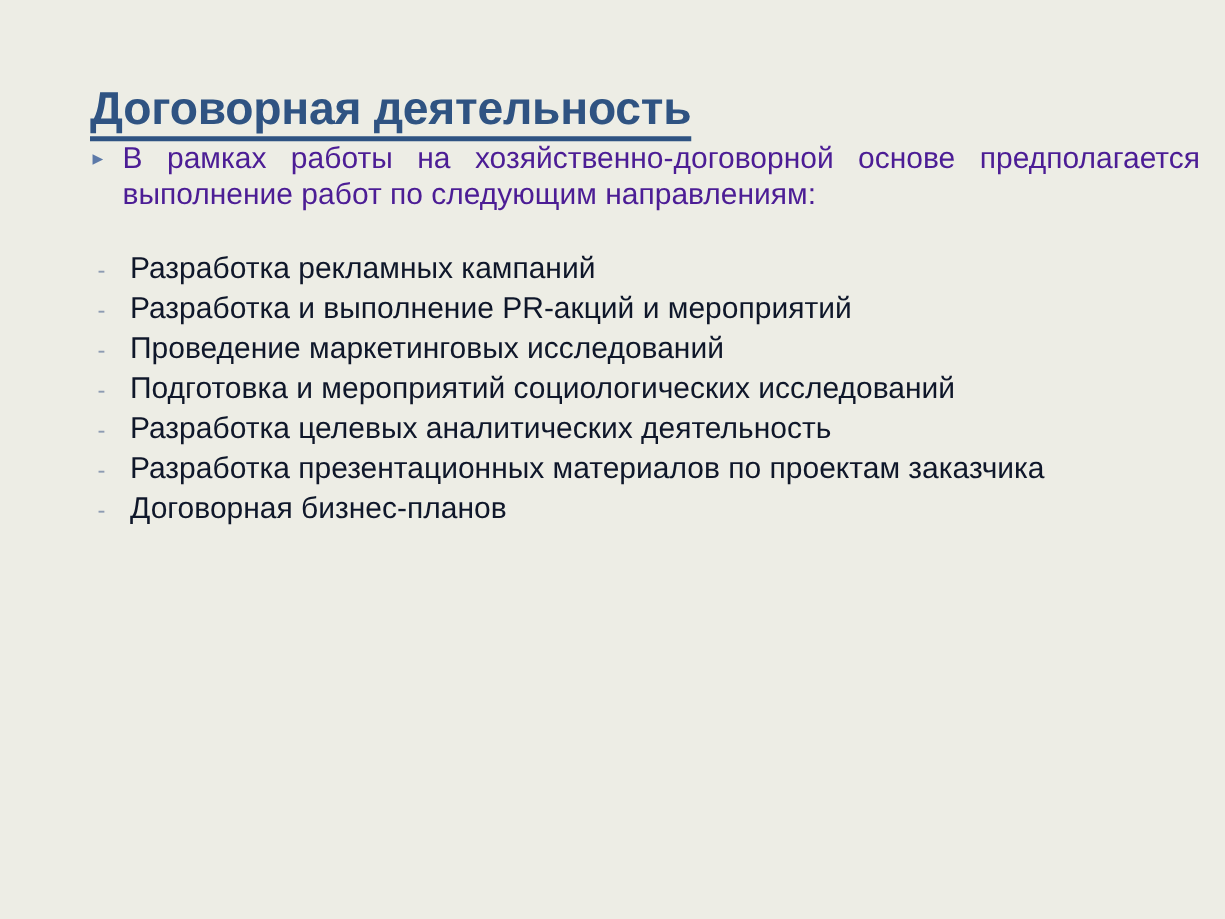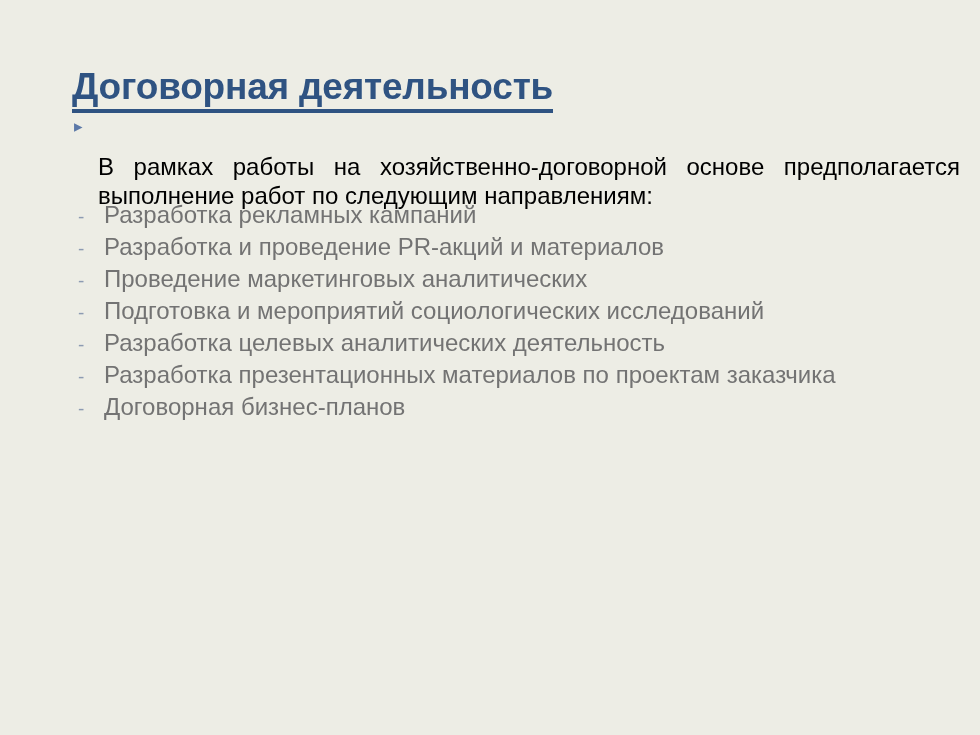--- a/index.html
+++ b/index.html
@@ -69,25 +69,24 @@
     line-height: 29px;
     color: #5C79A8;
     text-align: left;
     padding-left: 2px;
     box-sizing: border-box;
   }
   .intro-text {
     flex: 1 1 auto;
     font-size: 24px;
     line-height: 29px;
-    color: #000000;
+    color: #4c1d95;
     text-align: justify;
     text-justify: inter-word;
     hyphens: none;
-    margin-top: 40px;
   }
   .intro-text > span {
     display: inline;
   }
   .intro-line-1 {
     display: block;
     text-align: justify;
     text-align-last: justify;
   }
   .intro-line-2 {
@@ -118,21 +117,21 @@
     line-height: 32px;
     color: #8D9BB2;
     text-align: left;
     padding-left: 6px;
     box-sizing: border-box;
   }
   .item-text {
     flex: 1 1 auto;
     font-size: 24px;
     line-height: 32px;
-    color: #737373;
+    color: #0f172a;
     white-space: nowrap;
   }
 </style>
 </head>
 <body>
 
 <div class="slide">
 
   <h1 class="slide-title">
     <span class="title-text">Договорная деятельность</span>
@@ -150,26 +149,26 @@
 
   <ul class="items-list">
 
     <li class="item-row">
       <span class="item-dash">-</span>
       <span class="item-text">Разработка рекламных кампаний</span>
     </li>
 
     <li class="item-row">
       <span class="item-dash">-</span>
-      <span class="item-text">Разработка и проведение PR-акций и материалов</span>
+      <span class="item-text">Разработка и выполнение PR-акций и мероприятий</span>
     </li>
 
     <li class="item-row">
       <span class="item-dash">-</span>
-      <span class="item-text">Проведение маркетинговых аналитических</span>
+      <span class="item-text">Проведение маркетинговых исследований</span>
     </li>
 
     <li class="item-row">
       <span class="item-dash">-</span>
       <span class="item-text">Подготовка и мероприятий социологических исследований</span>
     </li>
 
     <li class="item-row">
       <span class="item-dash">-</span>
       <span class="item-text">Разработка целевых аналитических деятельность</span>

